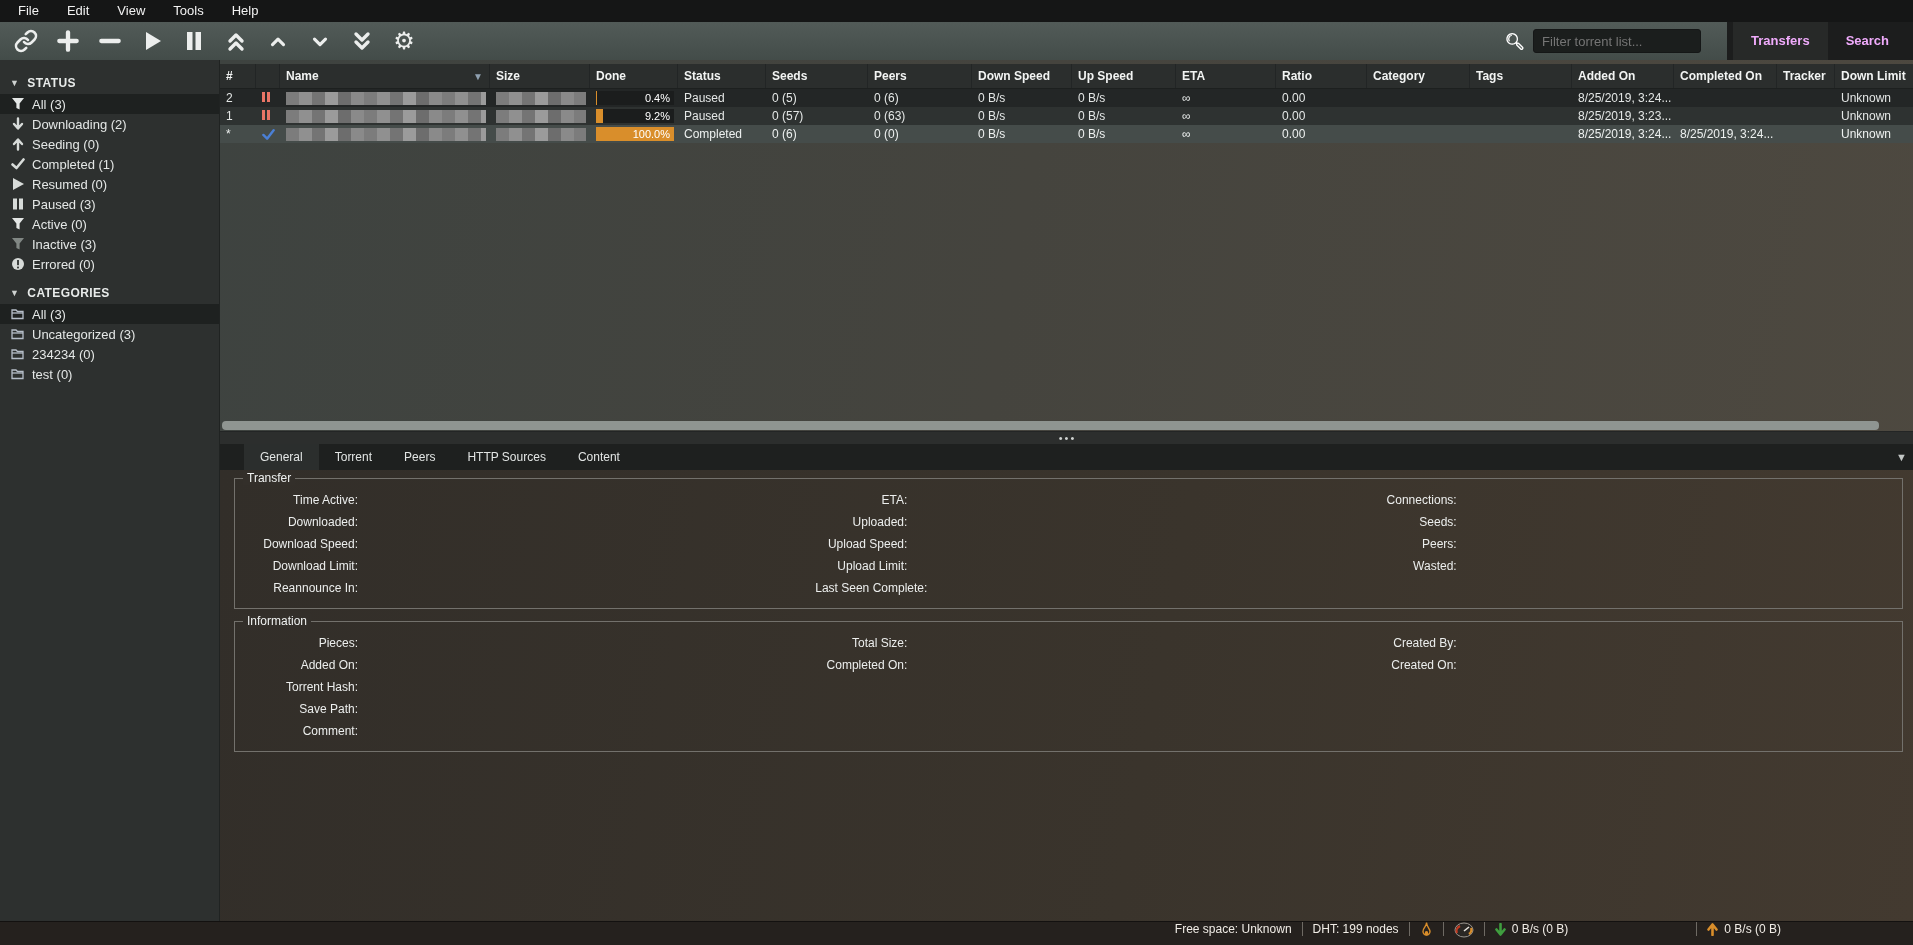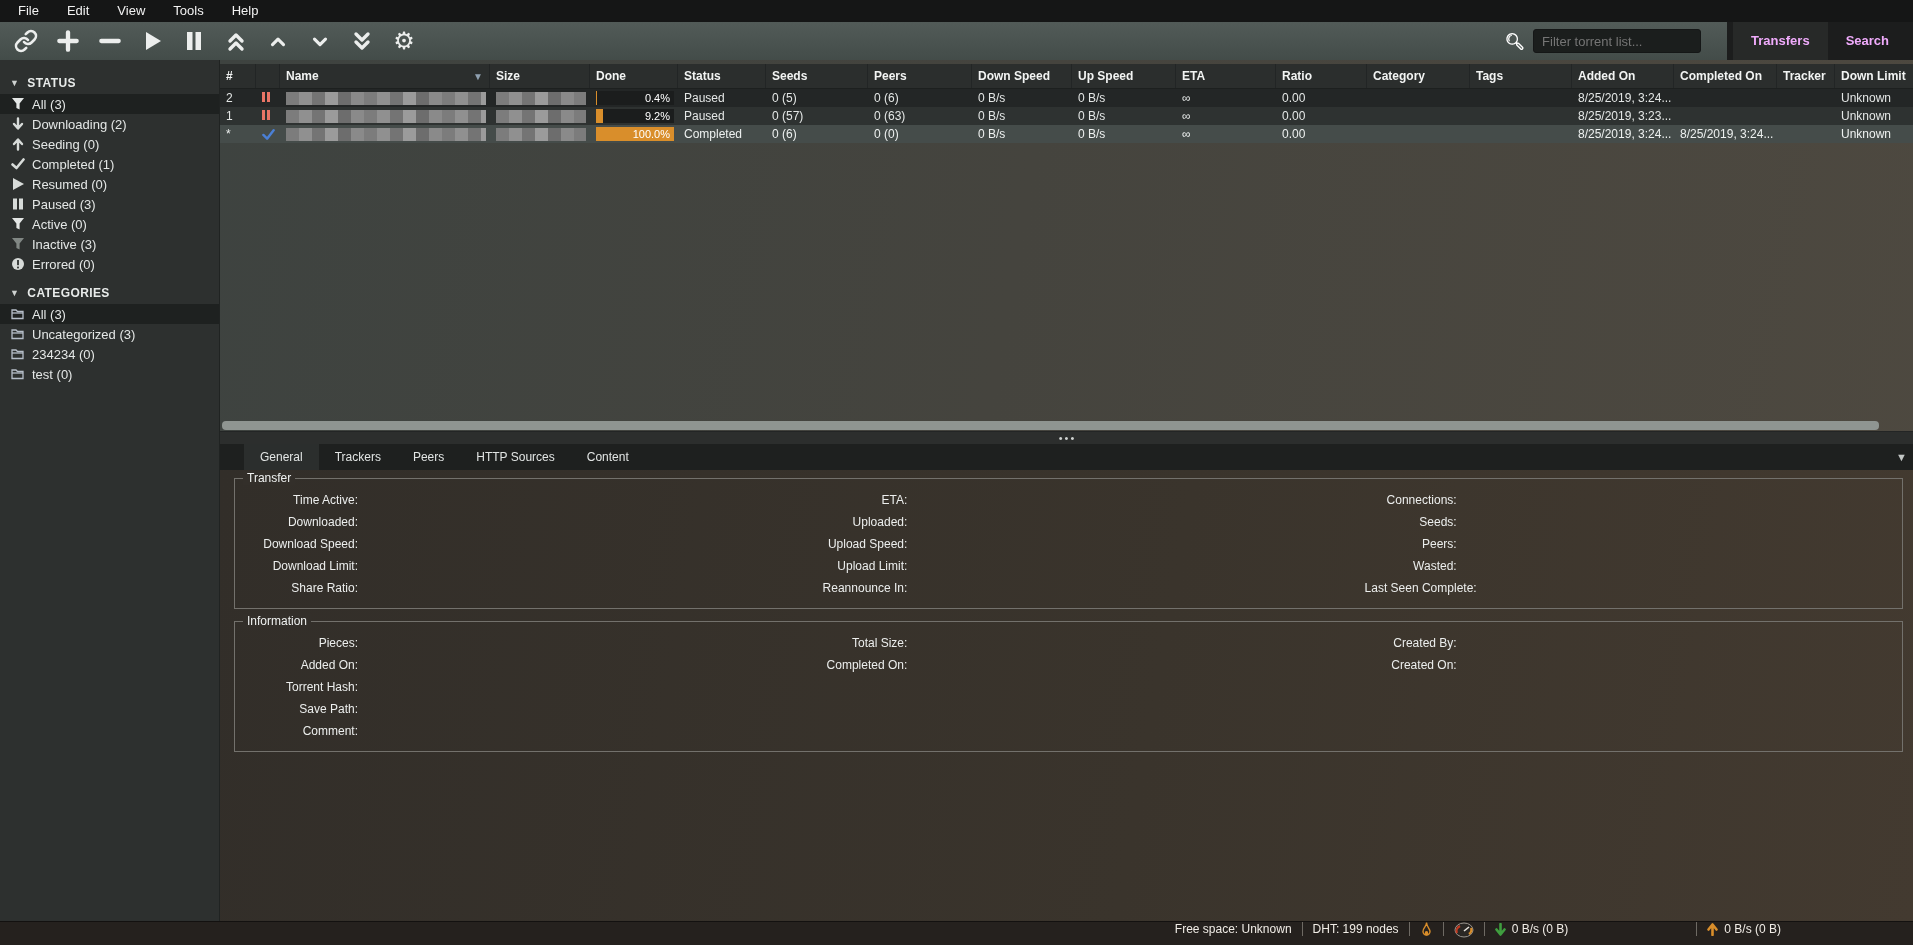--- a/index.html
+++ b/index.html
@@ -457,21 +457,21 @@
 
     <div class="hscroll">
         <div class="hthumb"></div>
       </div>
     <div class="splitter">
         <span class="splitter-dots">•••</span>
       </div>
 
     <div class="dtabs">
       <span class="dtab active">General</span>
-      <span class="dtab">Trackers</span>
+      <span class="dtab">Torrent</span>
       <span class="dtab">Peers</span>
       <span class="dtab">HTTP Sources</span>
       <span class="dtab">Content</span>
       <span class="dtab-chevron">▼</span>
     </div>
 
     <div class="dpane">
       <div class="gbox">
         <span class="gbox-title">Transfer</span>
         <div class="fgrid">
@@ -514,24 +514,20 @@
           <div class="fcell">
               <span class="flabel">Download Limit:</span>
               <span class="fvalue"></span>
             </div>
           <div class="fcell">
               <span class="flabel">Upload Limit:</span>
               <span class="fvalue"></span>
             </div>
           <div class="fcell">
               <span class="flabel">Wasted:</span>
-              <span class="fvalue"></span>
-            </div>
-          <div class="fcell">
-              <span class="flabel">Share Ratio:</span>
               <span class="fvalue"></span>
             </div>
           <div class="fcell">
               <span class="flabel">Reannounce In:</span>
               <span class="fvalue"></span>
             </div>
           <div class="fcell">
               <span class="flabel" style="flex-basis:135px">Last Seen Complete:</span>
               <span class="fvalue"></span>
             </div>

